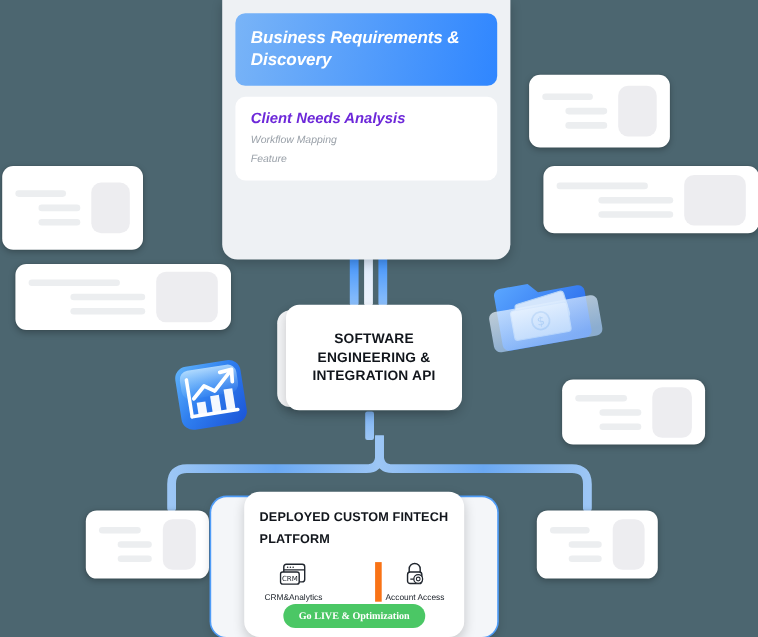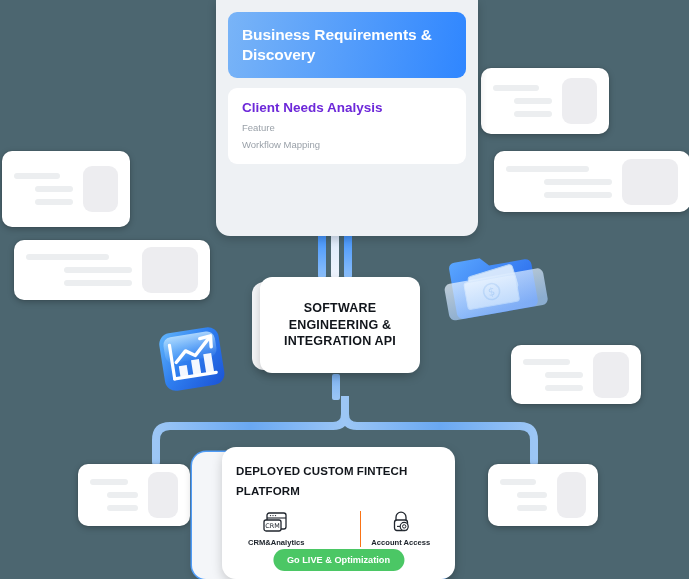--- a/index.html
+++ b/index.html
@@ -33,27 +33,27 @@
     width:34%;max-width:56px;height:72%;min-height:46px;
     border-radius:9px;background:#ededf0;flex:none;
   }
 
   
   .conn{position:absolute;}
   .vbar{position:absolute;width:8px;border-radius:2px;}
 
   
   #top-card{
-    position:absolute;left:216px;top:0;width:262px;height:236px;
+    position:absolute;left:202px;top:0;width:262px;height:236px;
     background:#eef1f4;
     border-radius:0 0 14px 14px;
     box-shadow:0 3px 10px rgba(0,0,0,.20);
     box-sizing:border-box;
     padding:12px;
-    display:flex;flex-direction:column;gap:10px;
+    display:flex;flex-direction:column;gap:10px;font-style:italic;
   }
   #top-card .hdr{
     background:linear-gradient(100deg,#79b4f7 0%,#2f86ff 100%);
     border-radius:9px;
     padding:13px 14px;
     color:#fff;
     font-size:15.5px;
     font-weight:bold;
     line-height:1.3;
     letter-spacing:-.1px;
@@ -82,43 +82,43 @@
     padding:0 10px;box-sizing:border-box;
   }
 
   
   #bottom-shadow{
     position:absolute;left:192px;top:452px;width:260px;height:127px;
     background:#f4f6f9;border-radius:14px;
     box-shadow:0 0 0 1.5px #4f9cf7, 0 3px 9px rgba(0,0,0,.18);
   }
   #bottom-card{
-    position:absolute;left:222px;top:447px;width:233px;height:132px;
+    position:absolute;left:222px;top:447px;width:200px;height:132px;
     background:#fff;border-radius:14px;
     box-shadow:0 4px 11px rgba(0,0,0,.18);
     box-sizing:border-box;
     padding:14px 14px 0;
   }
   #bottom-card .btitle{
     font-size:11.5px;font-weight:bold;color:#12161c;
     line-height:1.75;letter-spacing:.1px;
   }
   .feat-row{display:flex;margin-top:10px;gap:43px;}
   .feat{
     flex:1;display:flex;flex-direction:column;align-items:center;gap:5px;
     padding:0 2px;
   }
-  .feat + .feat{border-left:1px solid #f97316;}
-  .feat .fl{font-size:7.6px;color:#20262e;white-space:nowrap;font-weight:700;}
+  .feat + .feat{border-left:6px solid #f97316;}
+  .feat .fl{font-size:7.6px;color:#20262e;white-space:nowrap;font-weight:400;}
   .go-btn{
     position:absolute;left:50%;transform:translateX(-50%);
     bottom:8px;
     background:#4bc765;color:#fff;
     border-radius:13px;border:none;
-    font-family:Liberation Sans, sans-serif;
+    font-family:Liberation Serif, serif;
     font-size:9.2px;font-weight:bold;
     padding:6px 14px;white-space:nowrap;
   }
 
   
   .deco{position:absolute;}
 </style>
 </head>
 <body>
 
@@ -203,22 +203,22 @@
       <div class="ln l3"></div>
     </div>
     <div class="blk"></div>
   </div>
 
   <div id="top-card">
     <div class="hdr">Business Requirements &amp; Discovery</div>
 
     <div class="sub">
       <div class="t">Client Needs Analysis</div>
+      <div class="d">Workflow Mapping</div>
       <div class="d">Feature</div>
-      <div class="d">Workflow Mapping</div>
     </div>
 
   </div>
 
   <div id="center-wrap">
     <div id="center-shadow"></div>
     <div id="center-node">SOFTWARE ENGINEERING &amp; INTEGRATION API</div>
   </div>
 
   <svg class="deco" style="left:152px;top:322px;width:80px;height:76px;" viewBox="0 0 80 76">

